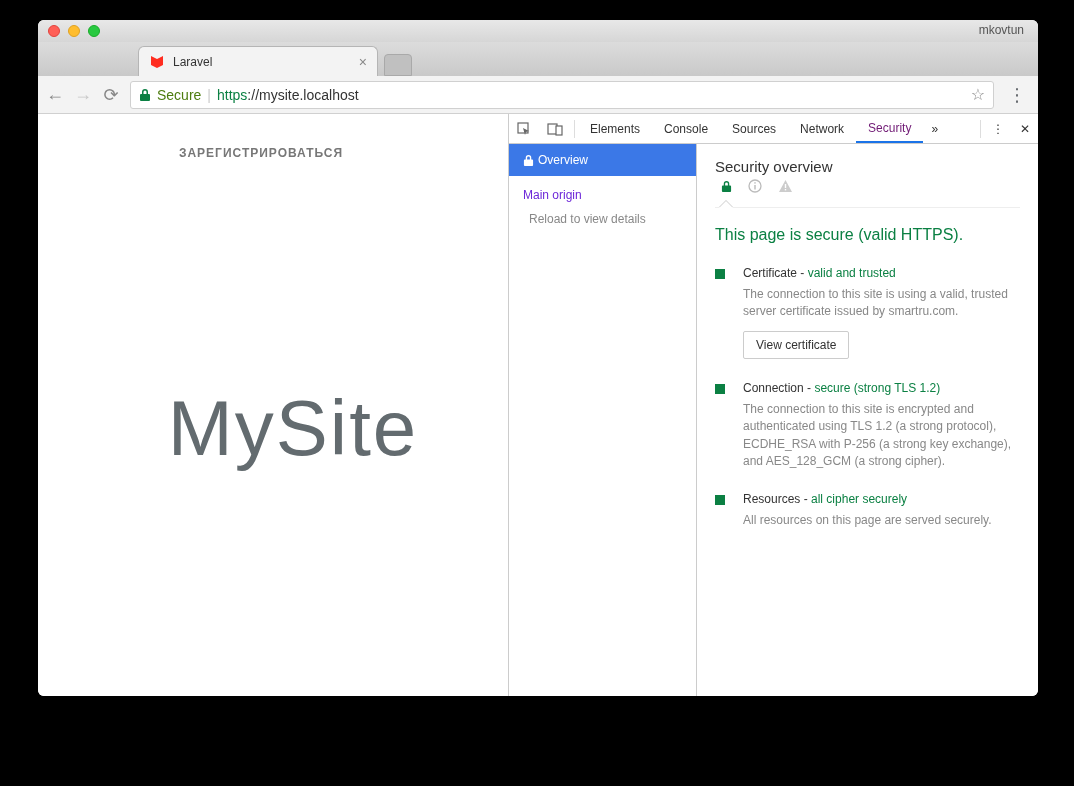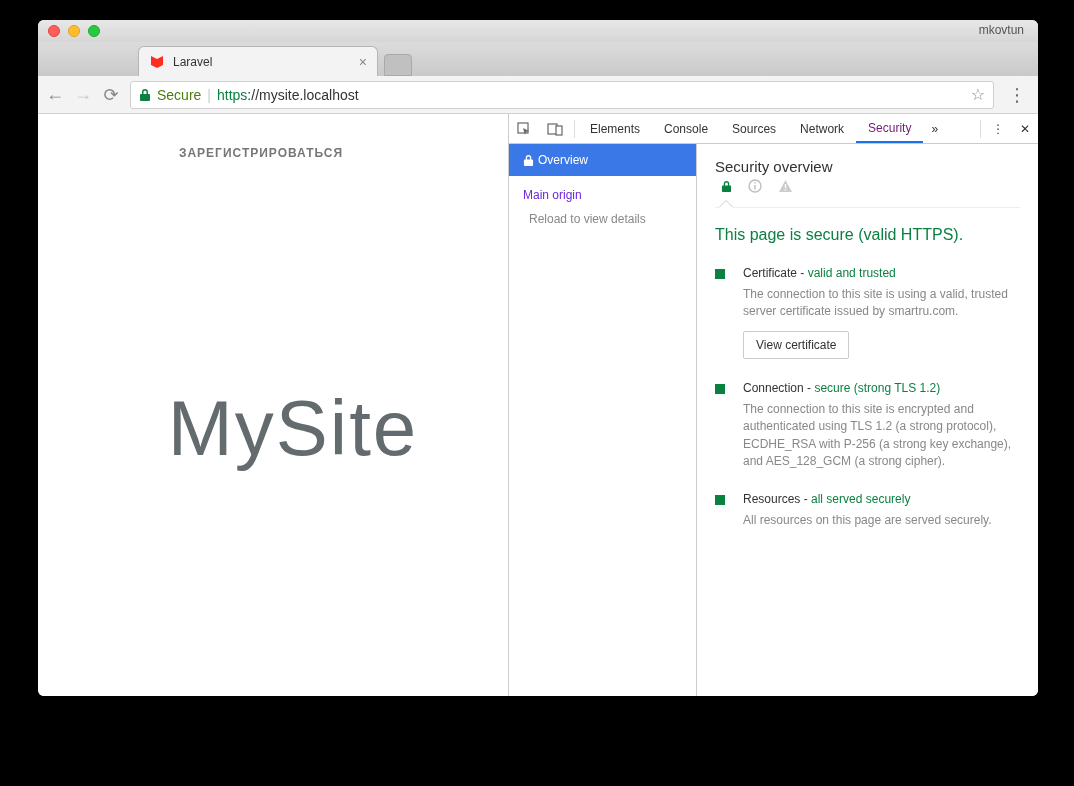--- a/index.html
+++ b/index.html
@@ -211,21 +211,21 @@
                 <span>Connection - </span><span class="em">secure (strong TLS 1.2)</span>
               </div>
               <div class="desc">The connection to this site is encrypted and authenticated using TLS 1.2 (a strong protocol), ECDHE_RSA with P-256 (a strong key exchange), and AES_128_GCM (a strong cipher).</div>
             </div>
           </div>
 
           <div class="block">
             <div class="sq"></div>
             <div class="body">
               <div class="title">
-                <span>Resources - </span><span class="em">all served securely</span>
+                <span>Resources - </span><span class="em">all cipher securely</span>
               </div>
               <div class="desc">All resources on this page are served securely.</div>
             </div>
           </div>
 
         </div>
       </div>
     </div>
 
   </div>

